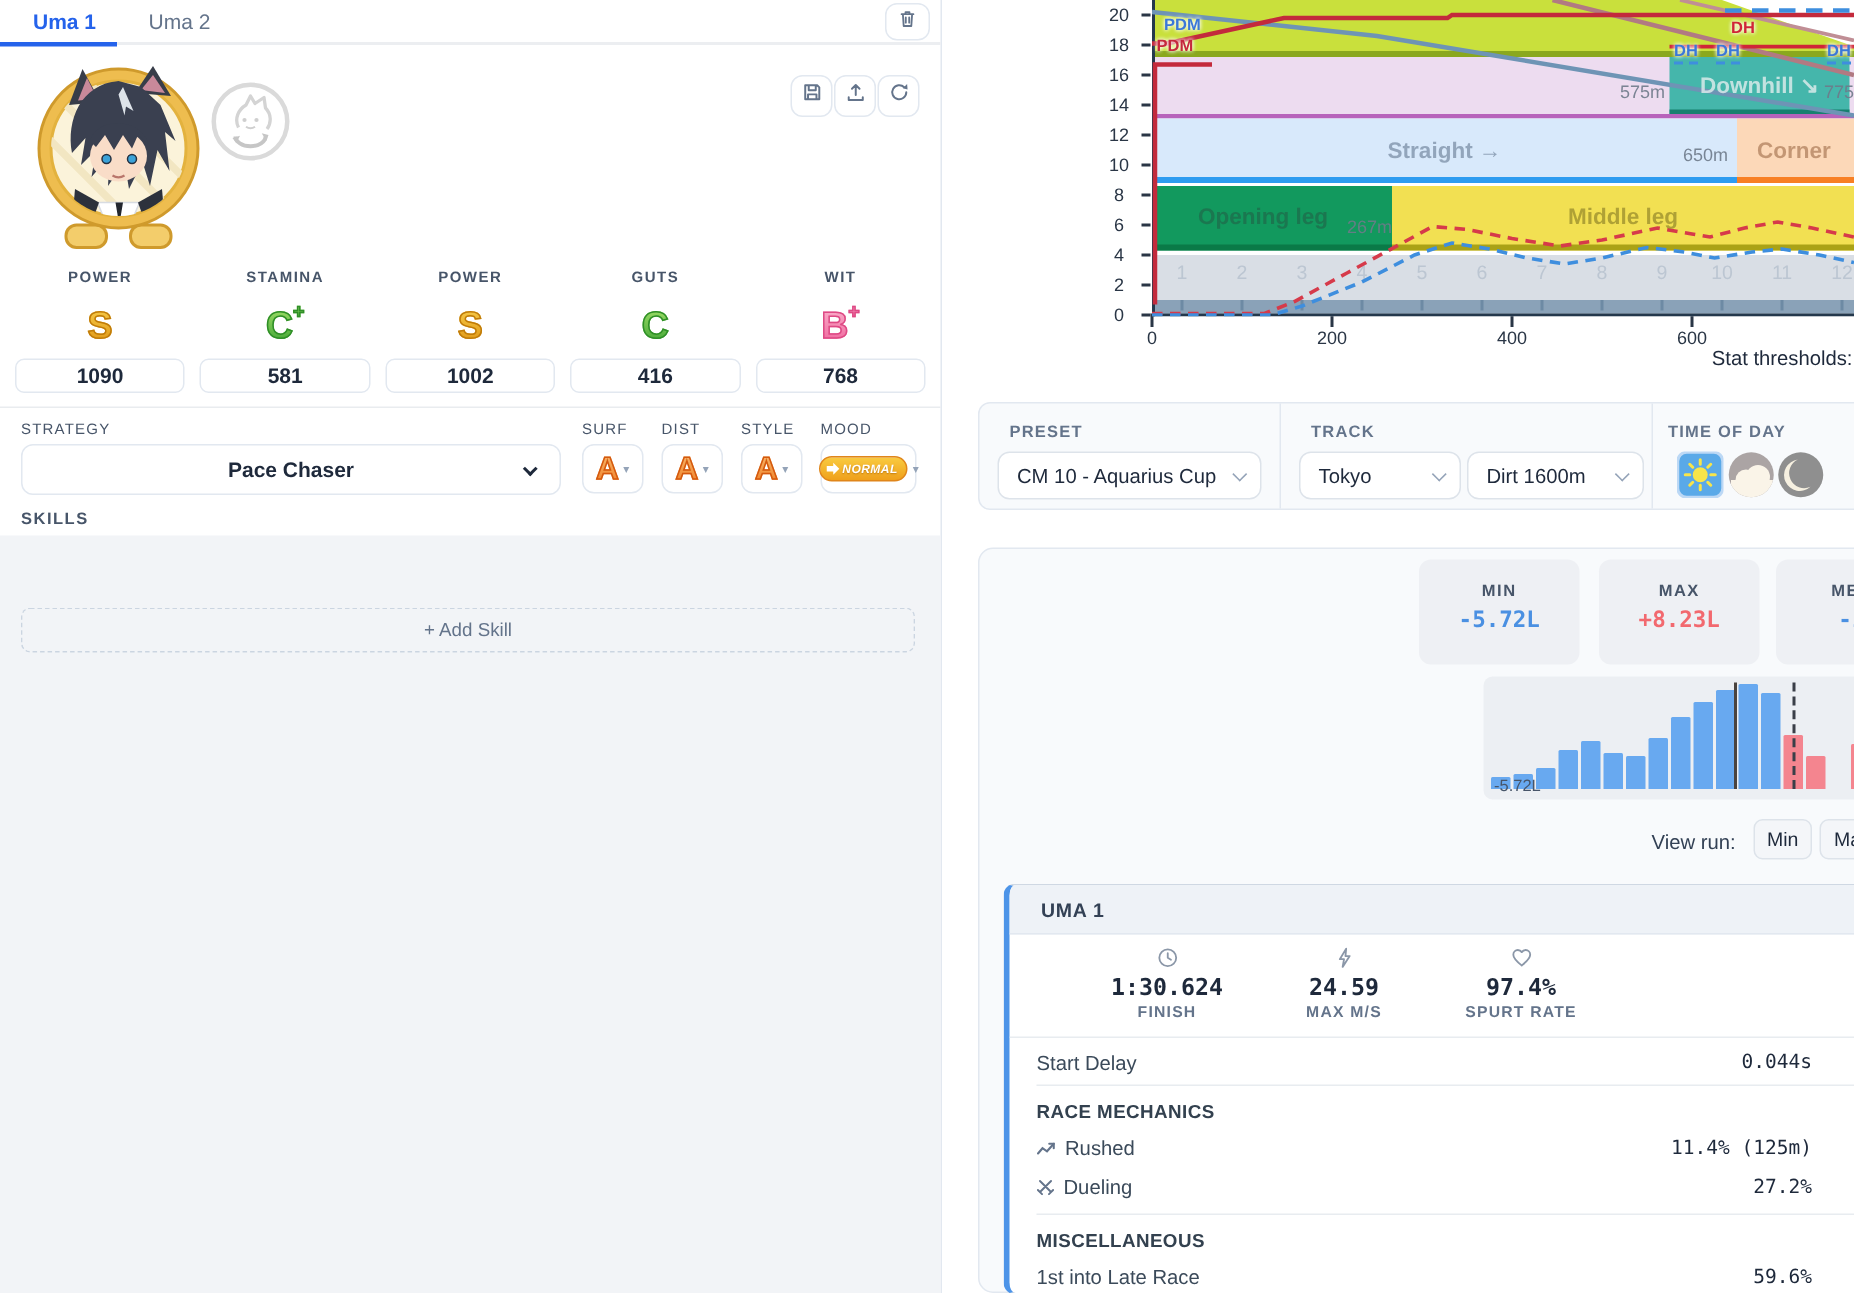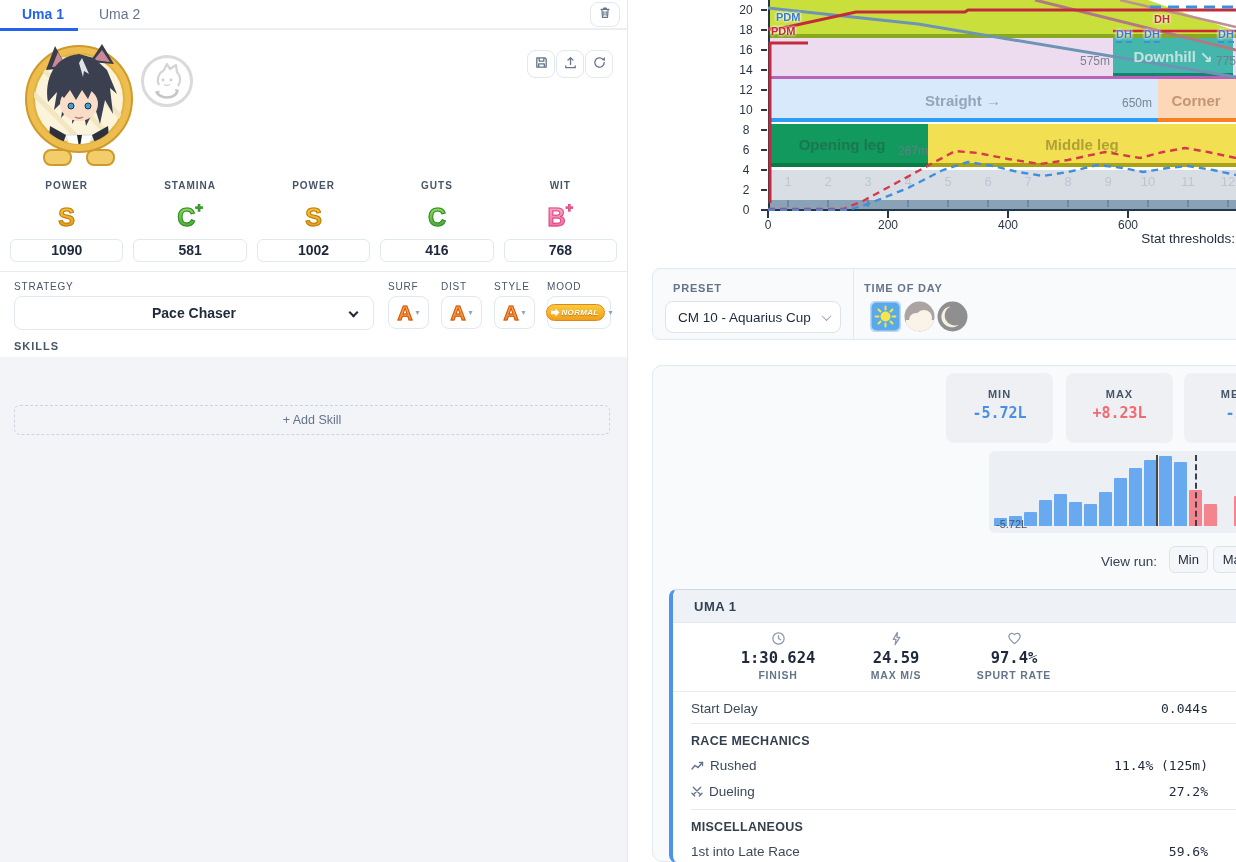--- a/index.html
+++ b/index.html
@@ -390,20 +390,31 @@
   </div>
 
   <div id="preset-card">
     <div class="pc-group" style="width:200px">
       <div class="pc-label">PRESET</div>
       <div class="select" style="left:12px;width:176px">
         <span>CM 10 - Aquarius Cup</span>
           <span class="chev"></span>
       </div>
     </div>
+    <div class="pc-group bordered" style="width:248px">
+      <div class="pc-label">TRACK</div>
+      <div class="select" style="left:12px;width:108px">
+        <span>Tokyo</span>
+          <span class="chev"></span>
+      </div>
+      <div class="select" style="left:124px;width:118px">
+        <span>Dirt 1600m</span>
+          <span class="chev"></span>
+      </div>
+    </div>
     <div class="pc-group bordered" style="flex:1">
       <div class="pc-label" style="left:10px">TIME OF DAY</div>
       <div class="tod-icon" style="left:16px">
         <svg width="31" height="31" viewBox="0 0 31 31">
           <rect x="0.5" y="0.5" width="30" height="30" rx="6" fill="#5aa9e8" stroke="#bcd8f5" stroke-width="2"></rect>
           <circle cx="15.5" cy="15.5" r="5" fill="#f8e54a"></circle>
           <g stroke="#f8e54a" stroke-width="2" stroke-linecap="round">
             <path d="M15.5 5.5v3M15.5 22.5v3M5.5 15.5h3M22.5 15.5h3M8.5 8.5l2 2M20.5 20.5l2 2M22.5 8.5l-2 2M10.5 20.5l-2 2"></path>
           </g>
         </svg>

